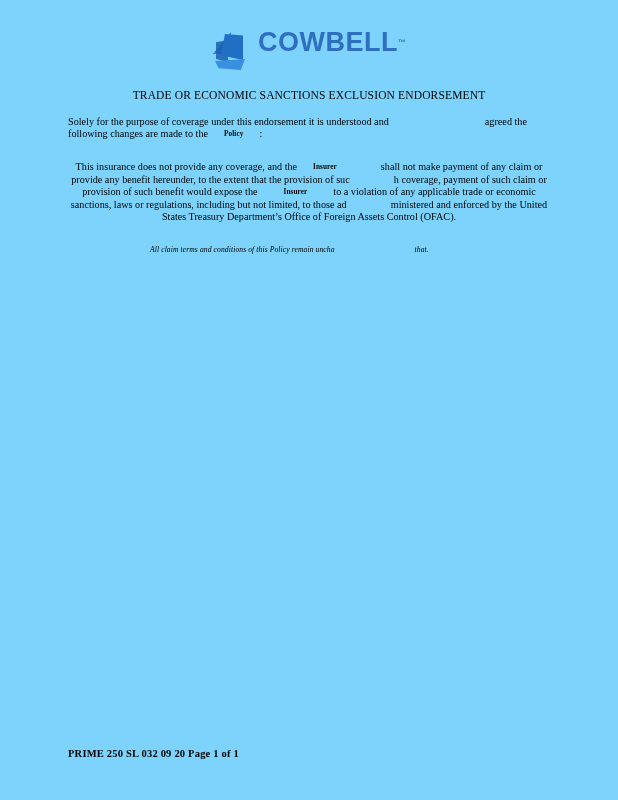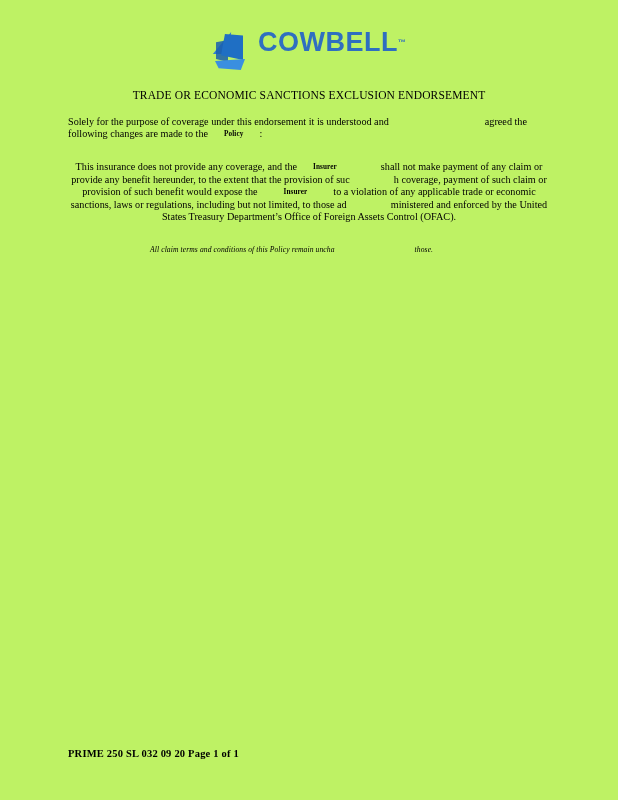--- a/index.html
+++ b/index.html
@@ -13,21 +13,21 @@
     position: relative;
     font-family: "Liberation Serif", serif;
     color: #000000;
     overflow: hidden;
   }
 
   .page {
     position: relative;
     width: 618px;
     height: 800px;
-    background: #bef264;
+    background: #7dd3fc;
   }
 
   
   .logo-block {
     position: absolute;
     top: 28px;
     left: 0;
     width: 618px;
     display: flex;
     justify-content: center;
@@ -196,18 +196,18 @@
 
   <div class="para para-intro">
     <span>Solely for the purpose of coverage under this endorsement it is understood and</span><span class="sp-lg"></span><span>agreed the following changes are made to the</span><span class="sp-xs"></span><span class="gap-word">Policy</span><span class="sp-xs"></span><span>:</span>
   </div>
 
   <div class="para para-main">
     <span>This insurance does not provide any coverage, and the</span><span class="sp-xs"></span><span class="gap-word">Insurer</span><span class="sp-md"></span><span>shall not make payment of any claim or provide any benefit hereunder, to the extent that the provision of suc</span><span class="sp-md"></span><span>h coverage, payment of such claim or provision of such benefit would expose the</span><span class="sp-sm"></span><span class="gap-word">Insurer</span><span class="sp-sm"></span><span>to a violation of any applicable trade or economic sanctions, laws or regulations, including but not limited, to those ad</span><span class="sp-md"></span><span>ministered and enforced by the United States Treasury Department’s Office of Foreign Assets Control (OFAC).</span>
   </div>
 
   <div class="closing">
-    <span>All claim terms and conditions of this Policy remain uncha</span><span class="sp-close"></span><span>those.</span>
+    <span>All claim terms and conditions of this Policy remain uncha</span><span class="sp-close"></span><span>that.</span>
   </div>
 
   <div class="footer">PRIME 250 SL  032 09 20  Page 1 of 1</div>
 
 </div>
 
 </body></html>

